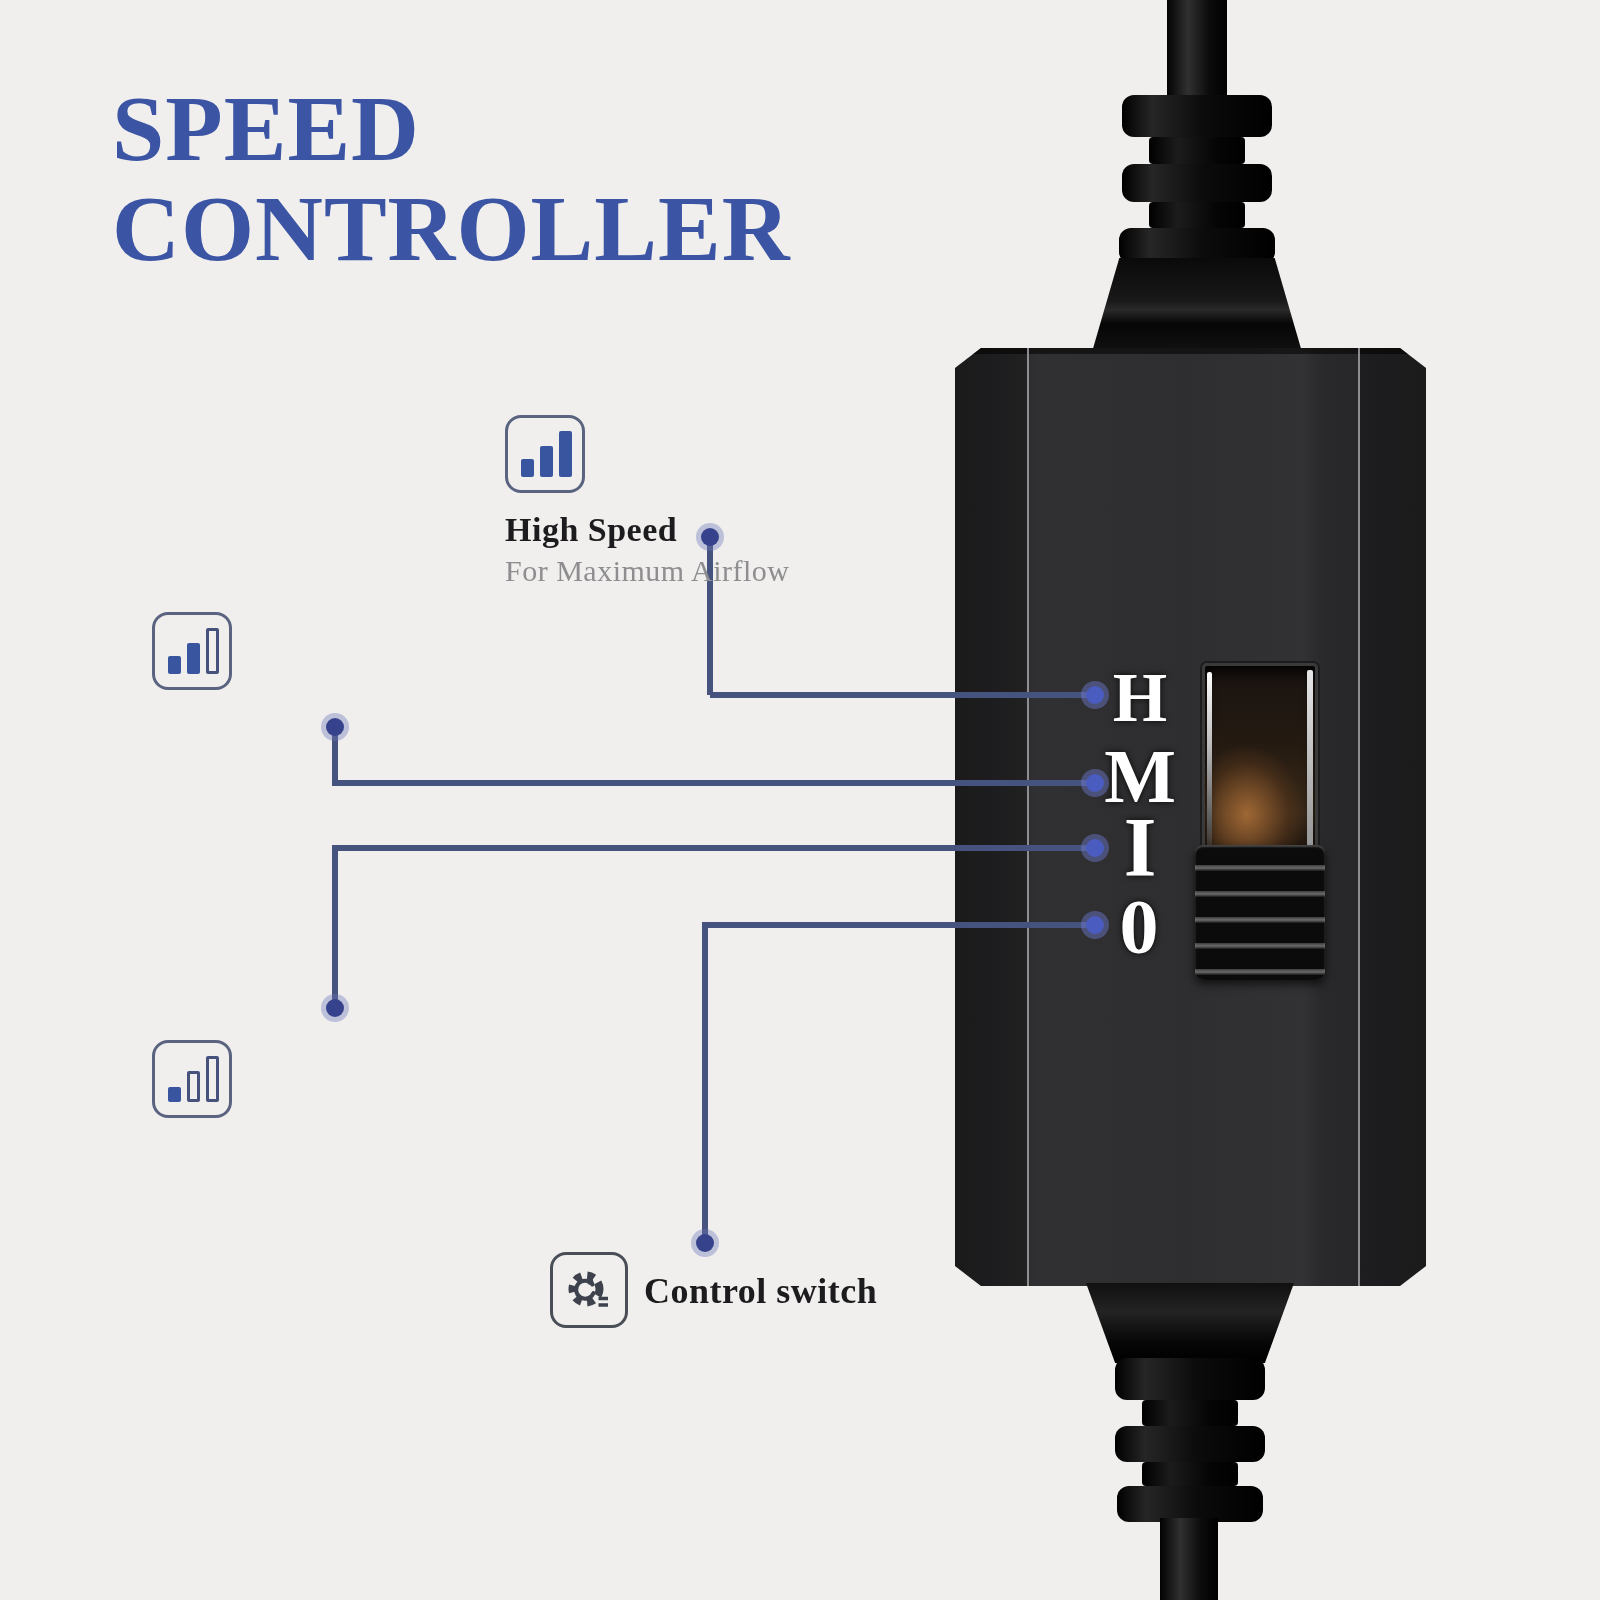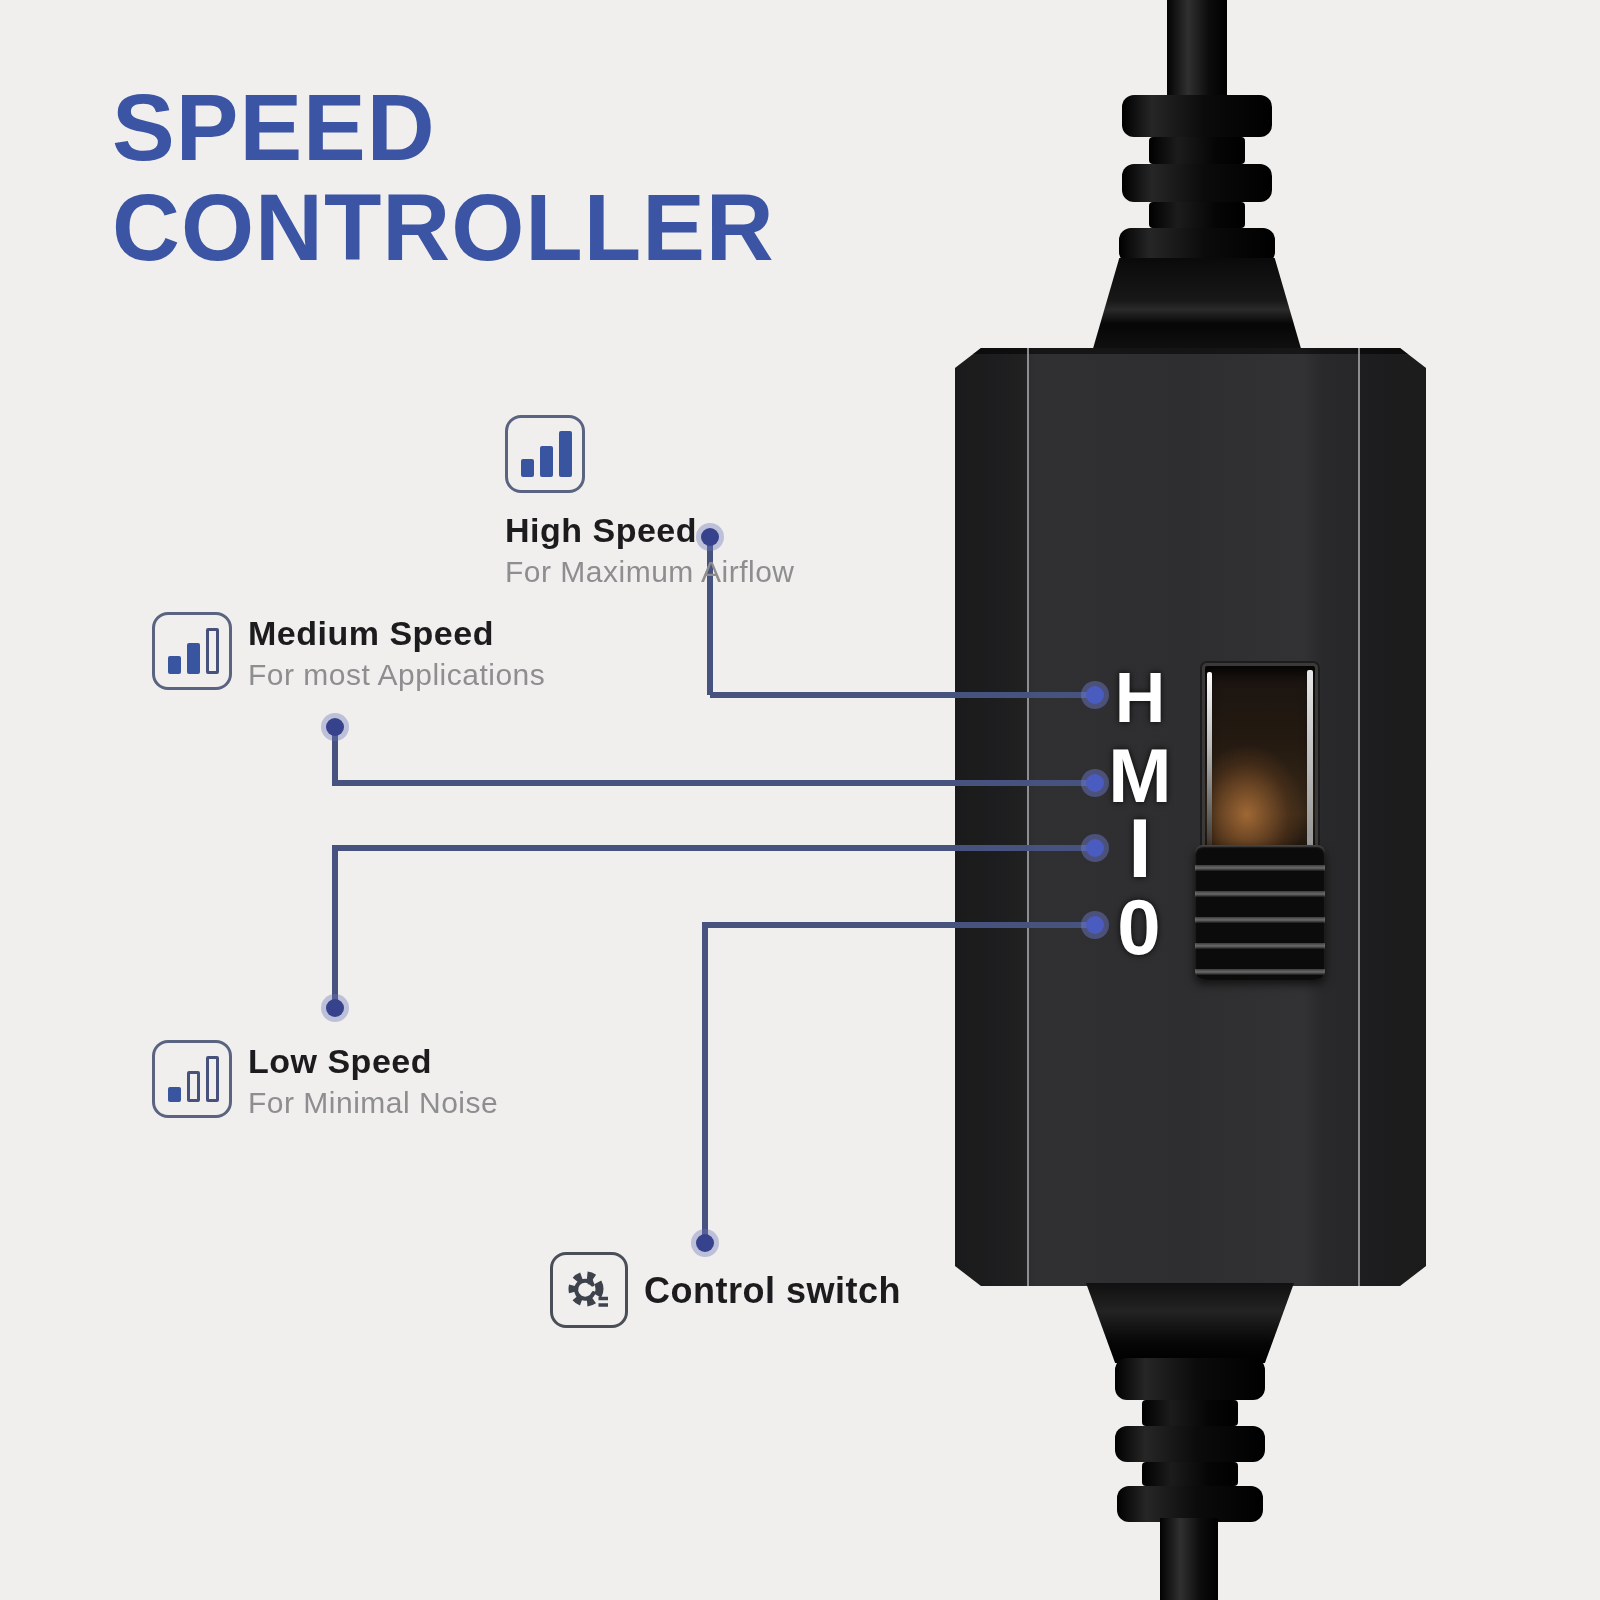--- a/index.html
+++ b/index.html
@@ -1,19 +1,19 @@
 <!DOCTYPE html>
 <html><head>
 <meta charset="utf-8">
 <style>
   html,body{margin:0;padding:0;background:#fff;}
   .canvas{
     position:relative;width:1600px;height:1600px;overflow:hidden;
     background:#f0efee;
-    font-family:Liberation Sans, sans-serif;
+    font-family:Liberation Serif, serif;
   }
   
   .title{
     position:absolute;left:112px;top:78px;
     font-size:94px;line-height:100px;font-weight:bold;
     color:#3b55a4;letter-spacing:1px;
   }
   
   .lh,.lv{position:absolute;background:#47537f;}
   .lh{height:6px;} .lv{width:6px;}
@@ -173,35 +173,27 @@
       <div class="s">For Maximum Airflow</div>
     </div>
   </div>
 
   <div class="label" style="left:152px;top:612px;">
     <div class="icon-box">
       <div class="bar p1 filled"></div>
       <div class="bar p2 filled"></div>
       <div class="bar p3 hollow"></div>
     </div>
-    <div class="txt">
-      <div class="t">Medium Speed</div>
-      <div class="s">For most Applications</div>
-    </div>
   </div>
 
   <div class="label" style="left:152px;top:1040px;">
     <div class="icon-box">
       <div class="bar p1 small filled"></div>
       <div class="bar p2 hollow"></div>
       <div class="bar p3 hollow"></div>
-    </div>
-    <div class="txt">
-      <div class="t">Low Speed</div>
-      <div class="s">For Minimal Noise</div>
     </div>
   </div>
 
   <div class="label control" style="left:518px;top:1252px;padding-left:32px;">
     <div class="icon-box gear" style="width:78px;height:76px;">
       <svg width="54" height="50" viewBox="0 0 52 50">
         <g fill="none" stroke="#3d424c">
           <circle cx="23" cy="24" r="13.5" stroke-width="8" stroke-dasharray="7 5.9"></circle>
           <path d="M29.5 19.5 A9 9 0 1 0 30.5 28" stroke-width="4" stroke-linecap="round"></path>
           <path d="M29.5 13.5 l2 7.2 -7.2 -1.7 z" fill="#3d424c" stroke="none"></path>

